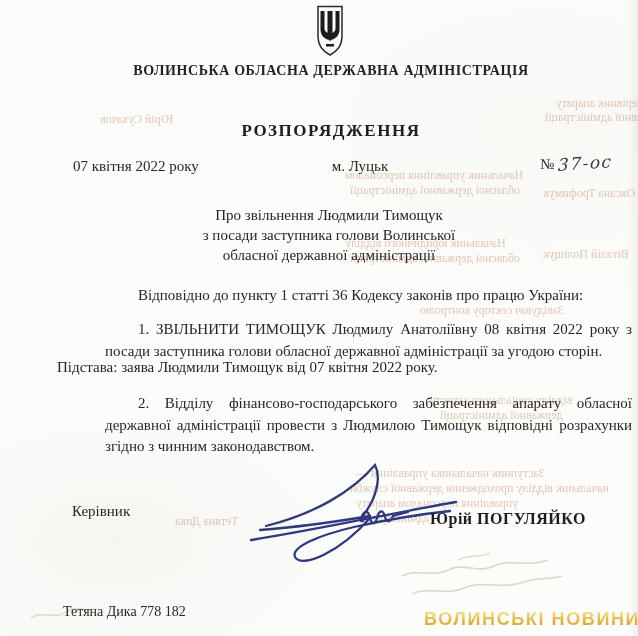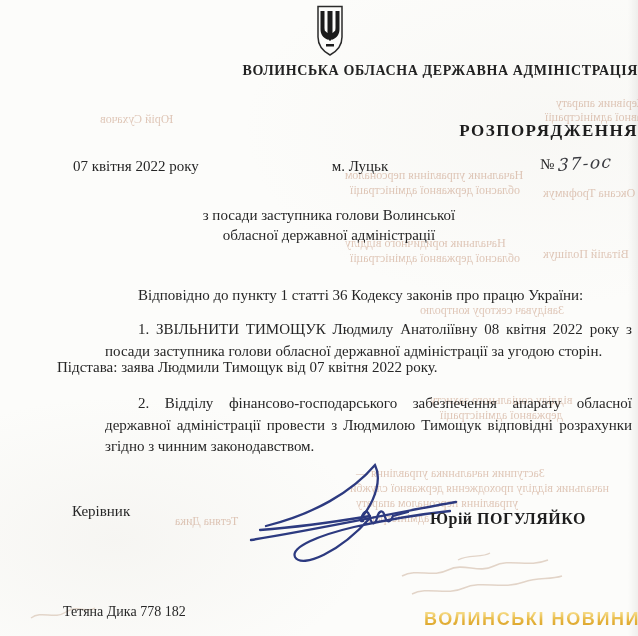--- a/index.html
+++ b/index.html
@@ -9,21 +9,21 @@
     background:
       radial-gradient(ellipse 420px 240px at 18% 85%, rgba(210,205,195,.14), transparent 60%),
       radial-gradient(ellipse 500px 300px at 85% 20%, rgba(215,210,200,.10), transparent 60%),
       #fcfcfa;
     font-family:"Liberation Serif","DejaVu Serif",serif;
     color:#262626;
   }
   .edge-shade{position:absolute;right:0;top:0;width:10px;height:100%;
     background:linear-gradient(to right, transparent, rgba(0,0,0,.05));}
   .abs{position:absolute;}
-  .center-col{left:24px;width:614px;text-align:right;}
+  .center-col{left:24px;width:614px;text-align:center;}
   .org1{top:63px;font-weight:bold;font-size:14px;letter-spacing:.6px;color:#222;}
   .org2{top:85px;font-weight:bold;font-size:16.5px;letter-spacing:.4px;color:#1d1d1d;}
   .doctype{top:121px;font-weight:bold;font-size:17px;letter-spacing:1.5px;color:#1d1d1d;}
   .date-line{top:158px;left:73px;font-size:15px;}
   .place-line{top:158px;left:250px;width:220px;text-align:center;font-size:15px;}
   .num-line{top:153px;left:540px;font-size:15px;white-space:nowrap;}
   .handwritten{display:inline-block;font-style:italic;font-size:17px;letter-spacing:1.5px;
     transform:rotate(-4deg) skewX(-6deg);color:#3a3b40;font-family:"DejaVu Serif",serif;}
   .subject{top:205px;left:119px;width:420px;text-align:center;font-size:15px;line-height:20px;}
   .para{left:57px;width:527px;font-size:15px;line-height:21.5px;text-align:justify;}
@@ -93,20 +93,21 @@
   <div class="abs center-col doctype">РОЗПОРЯДЖЕННЯ</div>
 
   <div class="abs date-line">07 квітня 2022 року</div>
   <div class="abs place-line">м. Луцьк</div>
   <div class="abs num-line">
     <span>№</span>
     <span class="handwritten">37-ос</span>
   </div>
 
   <div class="abs subject">
+    <div>Про звільнення Людмили Тимощук</div>
     <div>з посади заступника голови Волинської</div>
     <div>обласної державної адміністрації</div>
   </div>
 
   <div class="abs para p1 indent">Відповідно до пункту 1 статті 36 Кодексу законів про працю України:</div>
   <div class="abs para p2 indent">1. ЗВІЛЬНИТИ ТИМОЩУК Людмилу Анатоліївну 08 квітня 2022 року з посади заступника голови обласної державної адміністрації за угодою сторін.</div>
   <div class="abs para p3">Підстава: заява Людмили Тимощук від 07 квітня 2022 року.</div>
   <div class="abs para p4 indent">2. Відділу фінансово-господарського забезпечення апарату обласної державної адміністрації провести з Людмилою Тимощук відповідні розрахунки згідно з чинним законодавством.</div>
 
   <div class="abs signer-title">Керівник</div>

